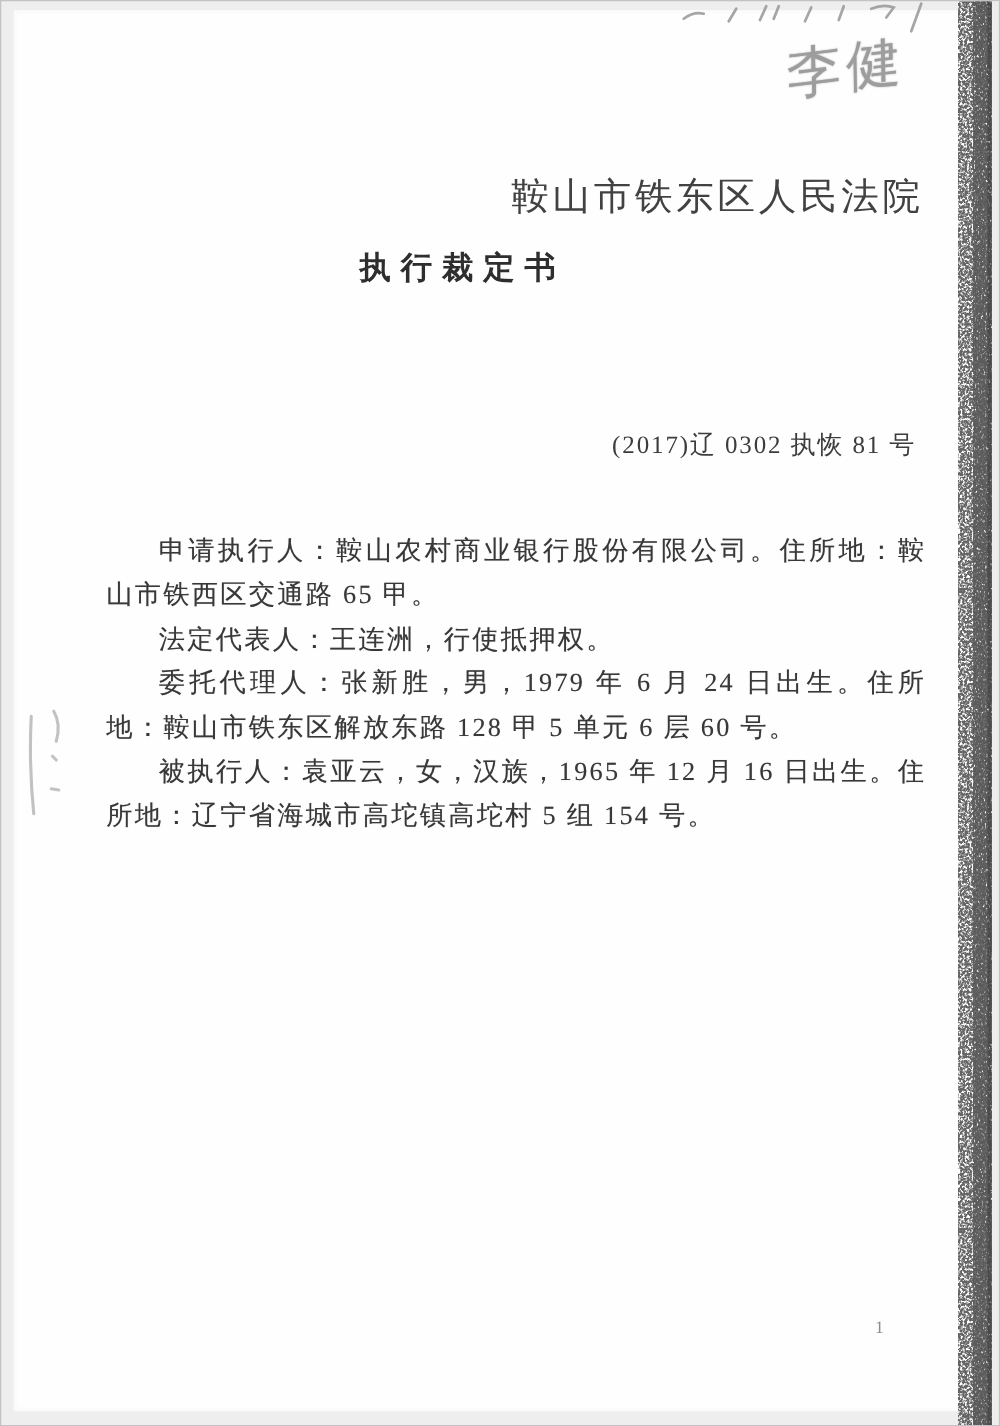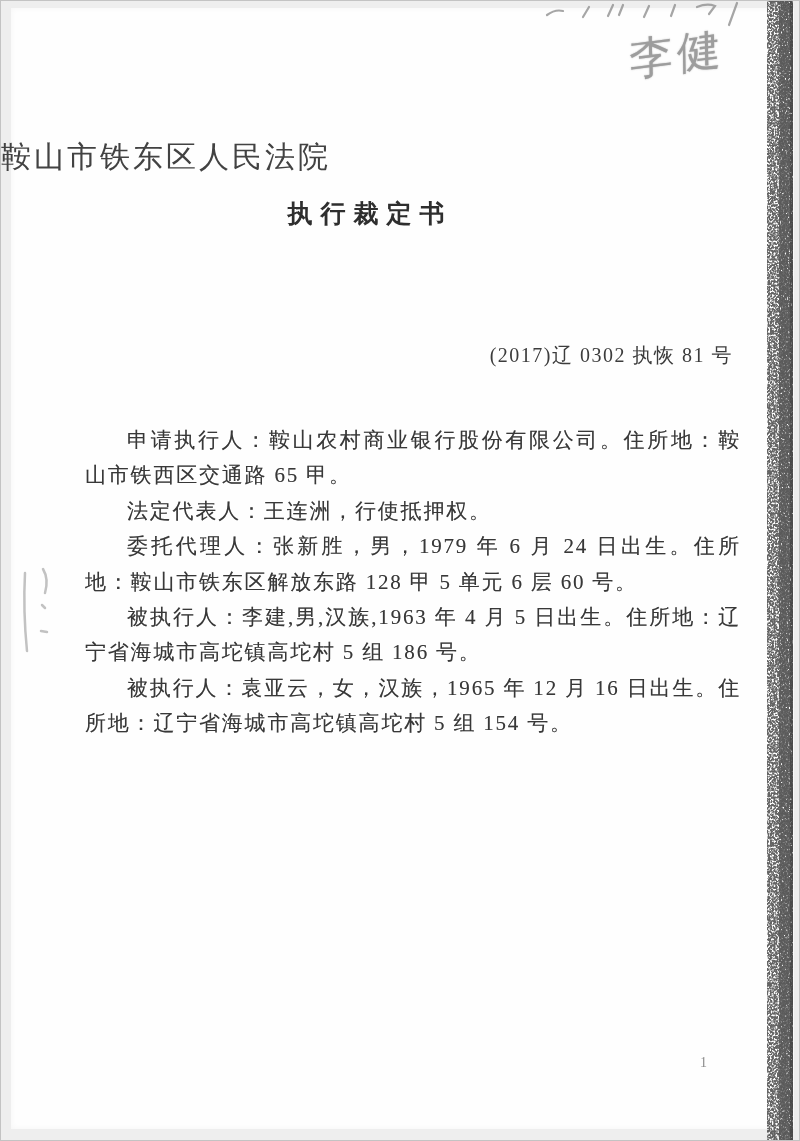--- a/index.html
+++ b/index.html
@@ -28,21 +28,21 @@
   .edge-noise {
     position: absolute;
     top: 0; right: 0;
     width: 34px; height: 1141px;
     pointer-events: none;
   }
 
   .court-name {
     position: absolute;
     left: 0; right: 60px; top: 136px;
-    text-align: left;
+    text-align: right;
     font-size: 30px;
     letter-spacing: 3px;
     color: #424242;
     font-weight: 400;
   }
 
   .doc-title {
     position: absolute;
     left: 0; right: 60px; top: 196px;
     text-align: center;
@@ -135,21 +135,20 @@
   <div class="court-name">鞍山市铁东区人民法院</div>
 
   <div class="doc-title">执行裁定书</div>
 
   <div class="case-number">(2017)辽 0302 执恢 81 号</div>
 
   <div class="body-text">
     <p>申请执行人：鞍山农村商业银行股份有限公司。住所地：鞍山市铁西区交通路 65 甲。</p>
     <p>法定代表人：王连洲，行使抵押权。</p>
     <p>委托代理人：张新胜，男，1979 年 6 月 24 日出生。住所地：鞍山市铁东区解放东路 128 甲 5 单元 6 层 60 号。</p>
-    <p>被执行人：李建,男,汉族,1963 年 4 月 5 日出生。住所地：辽宁省海城市高坨镇高坨村 5 组 186 号。</p>
     <p>被执行人：袁亚云，女，汉族，1965 年 12 月 16 日出生。住所地：辽宁省海城市高坨镇高坨村 5 组 154 号。</p>
   </div>
 
   <span class="page-number">1</span>
 
   <svg class="edge-noise" width="34" height="1141" viewBox="0 0 34 1141" preserveAspectRatio="none">
     <defs>
       <filter id="speck1" x="0" y="0" width="100%" height="100%">
         <feTurbulence type="fractalNoise" baseFrequency="0.55 0.5" numOctaves="3" seed="11" result="t"></feTurbulence>
         <feColorMatrix in="t" type="matrix" values="0 0 0 0 0.05  0 0 0 0 0.05  0 0 0 0 0.05  2.6 2.6 2.6 0 -3.1"></feColorMatrix>

